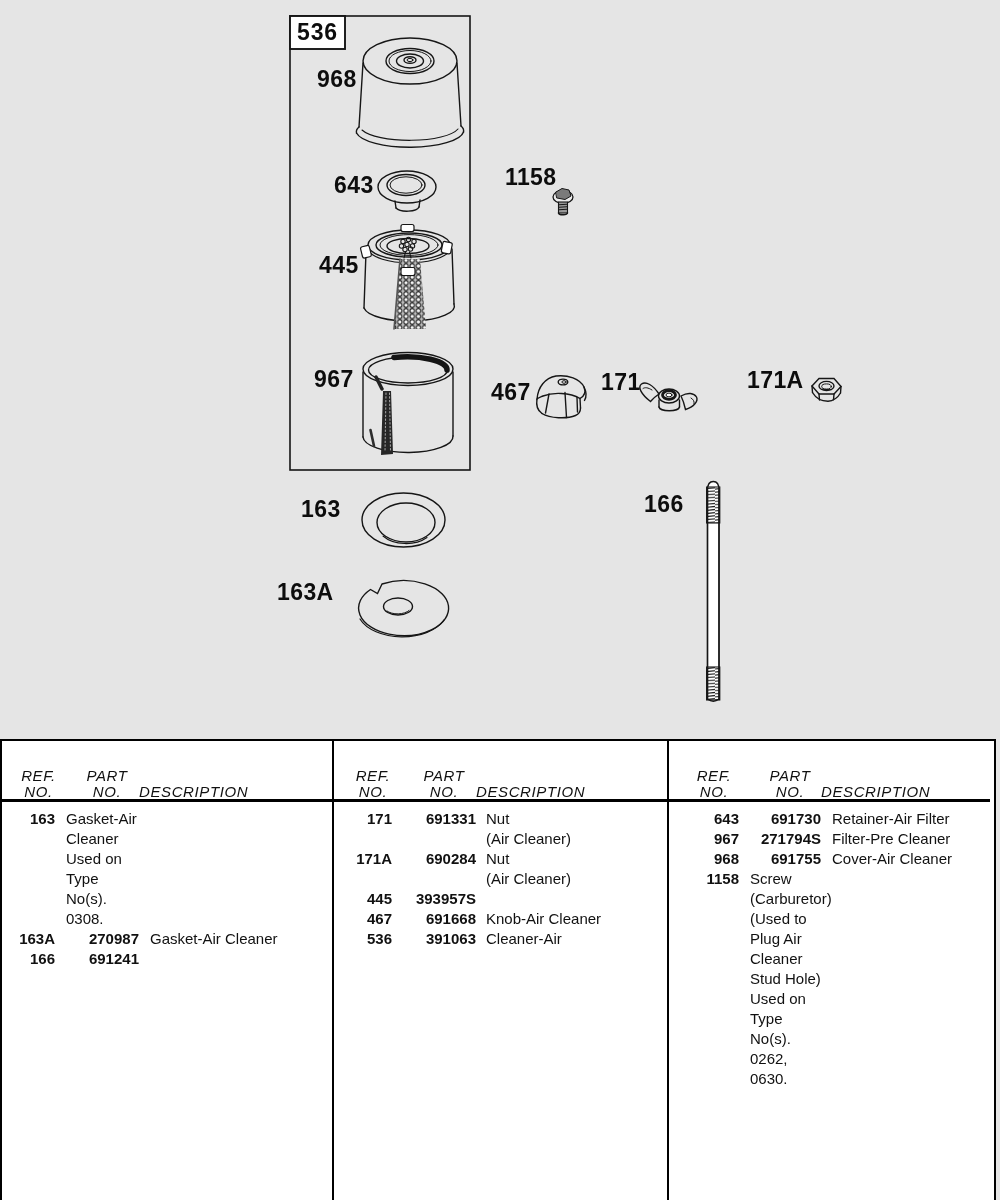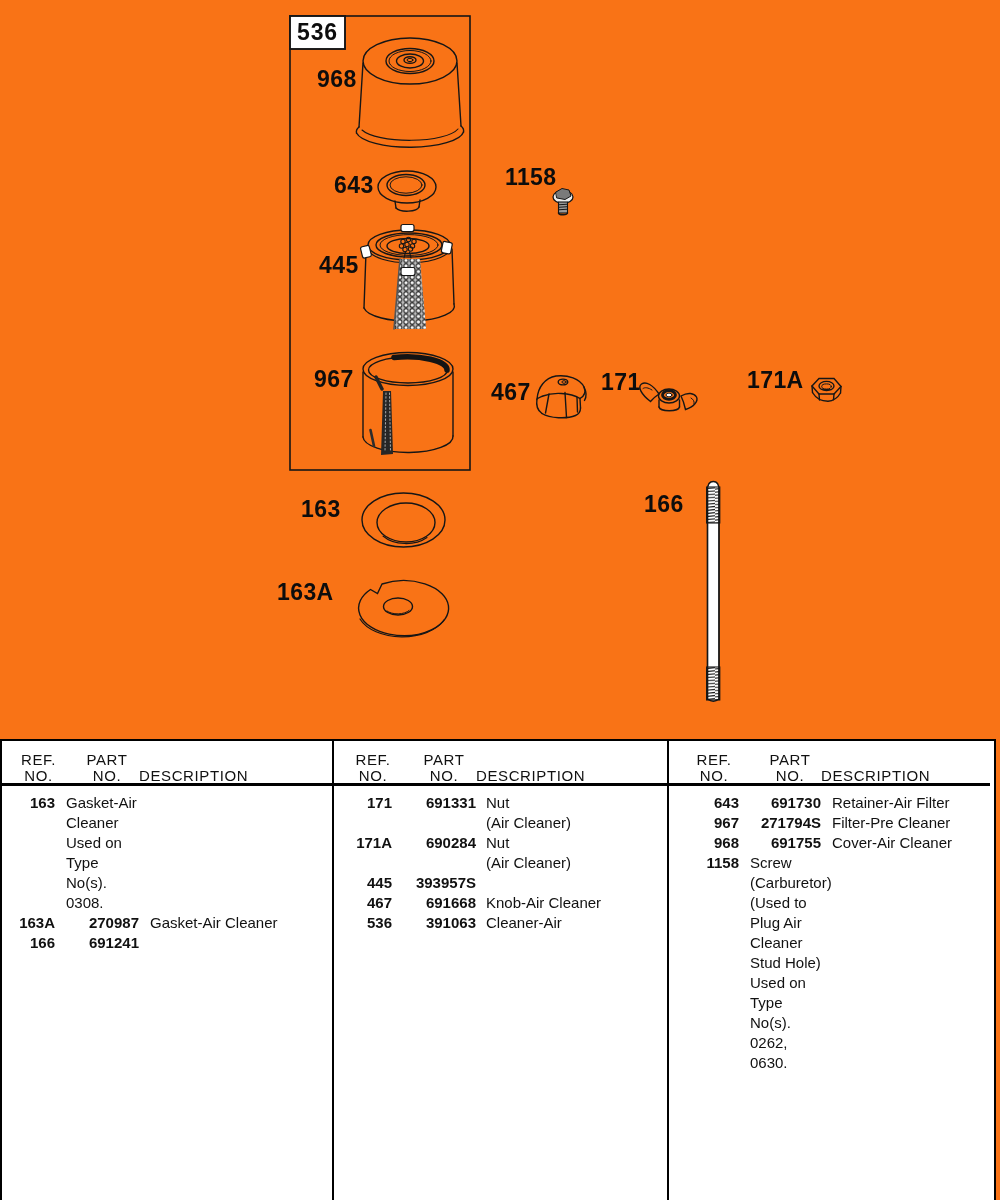--- a/index.html
+++ b/index.html
@@ -1,34 +1,34 @@
 <!DOCTYPE html>
 <html><head>
 <meta charset="utf-8">
 <style>
   html,body{margin:0;padding:0;background:#fff;}
-  .page{position:relative;width:1000px;height:1200px;background:#f97316;overflow:hidden;
+  .page{position:relative;width:1000px;height:1200px;background:#e5e5e5;overflow:hidden;
         font-family:"Liberation Sans",sans-serif;color:#111;}
   
   .diagram-svg{position:absolute;left:0;top:0;}
   .plabel{position:absolute;font-weight:700;font-size:23px;line-height:23px;
           letter-spacing:.4px;color:#0d0d0d;white-space:nowrap;}
   .plabel.boxed{width:55px;height:33px;line-height:33px;text-align:center;letter-spacing:.8px;}
   
   .parts-table{position:absolute;left:0;top:739px;width:992px;height:461px;
                border:2px solid #000;border-bottom:none;
                display:grid;grid-template-columns:330px 335px 323px;
                font-size:15px;background:#fff;}
   .t-col{--ref:53px;--part:84px;--pad:11px;overflow:hidden;}
   .t-col.col2{--ref:58px;--part:84px;--pad:10px;}
   .t-col.col3{--ref:70px;--part:82px;--pad:11px;}
   .t-col + .t-col{border-left:2px solid #000;}
-  .t-head{height:38px;padding-top:4px;border-bottom:3px solid #000;
+  .t-head{height:38px;padding-top:20px;border-bottom:3px solid #000;
           display:grid;grid-template-columns:var(--ref) var(--part) 1fr;
-          line-height:15.5px;letter-spacing:.6px;}
+          line-height:15.5px;letter-spacing:.6px;font-style:italic;}
   .hc{display:flex;flex-direction:column;justify-content:flex-end;}
   .hc.ref,.hc.part{align-items:center;padding-left:20px;}
   .hc.desc{}
   .t-body{padding-top:7px;}
   .entry{display:grid;grid-template-columns:var(--ref) var(--part) 1fr;line-height:20px;}
   .c-ref,.c-part{text-align:right;font-weight:700;}
   .c-desc{padding-left:var(--pad);}
 </style>
 </head>
 <body>

